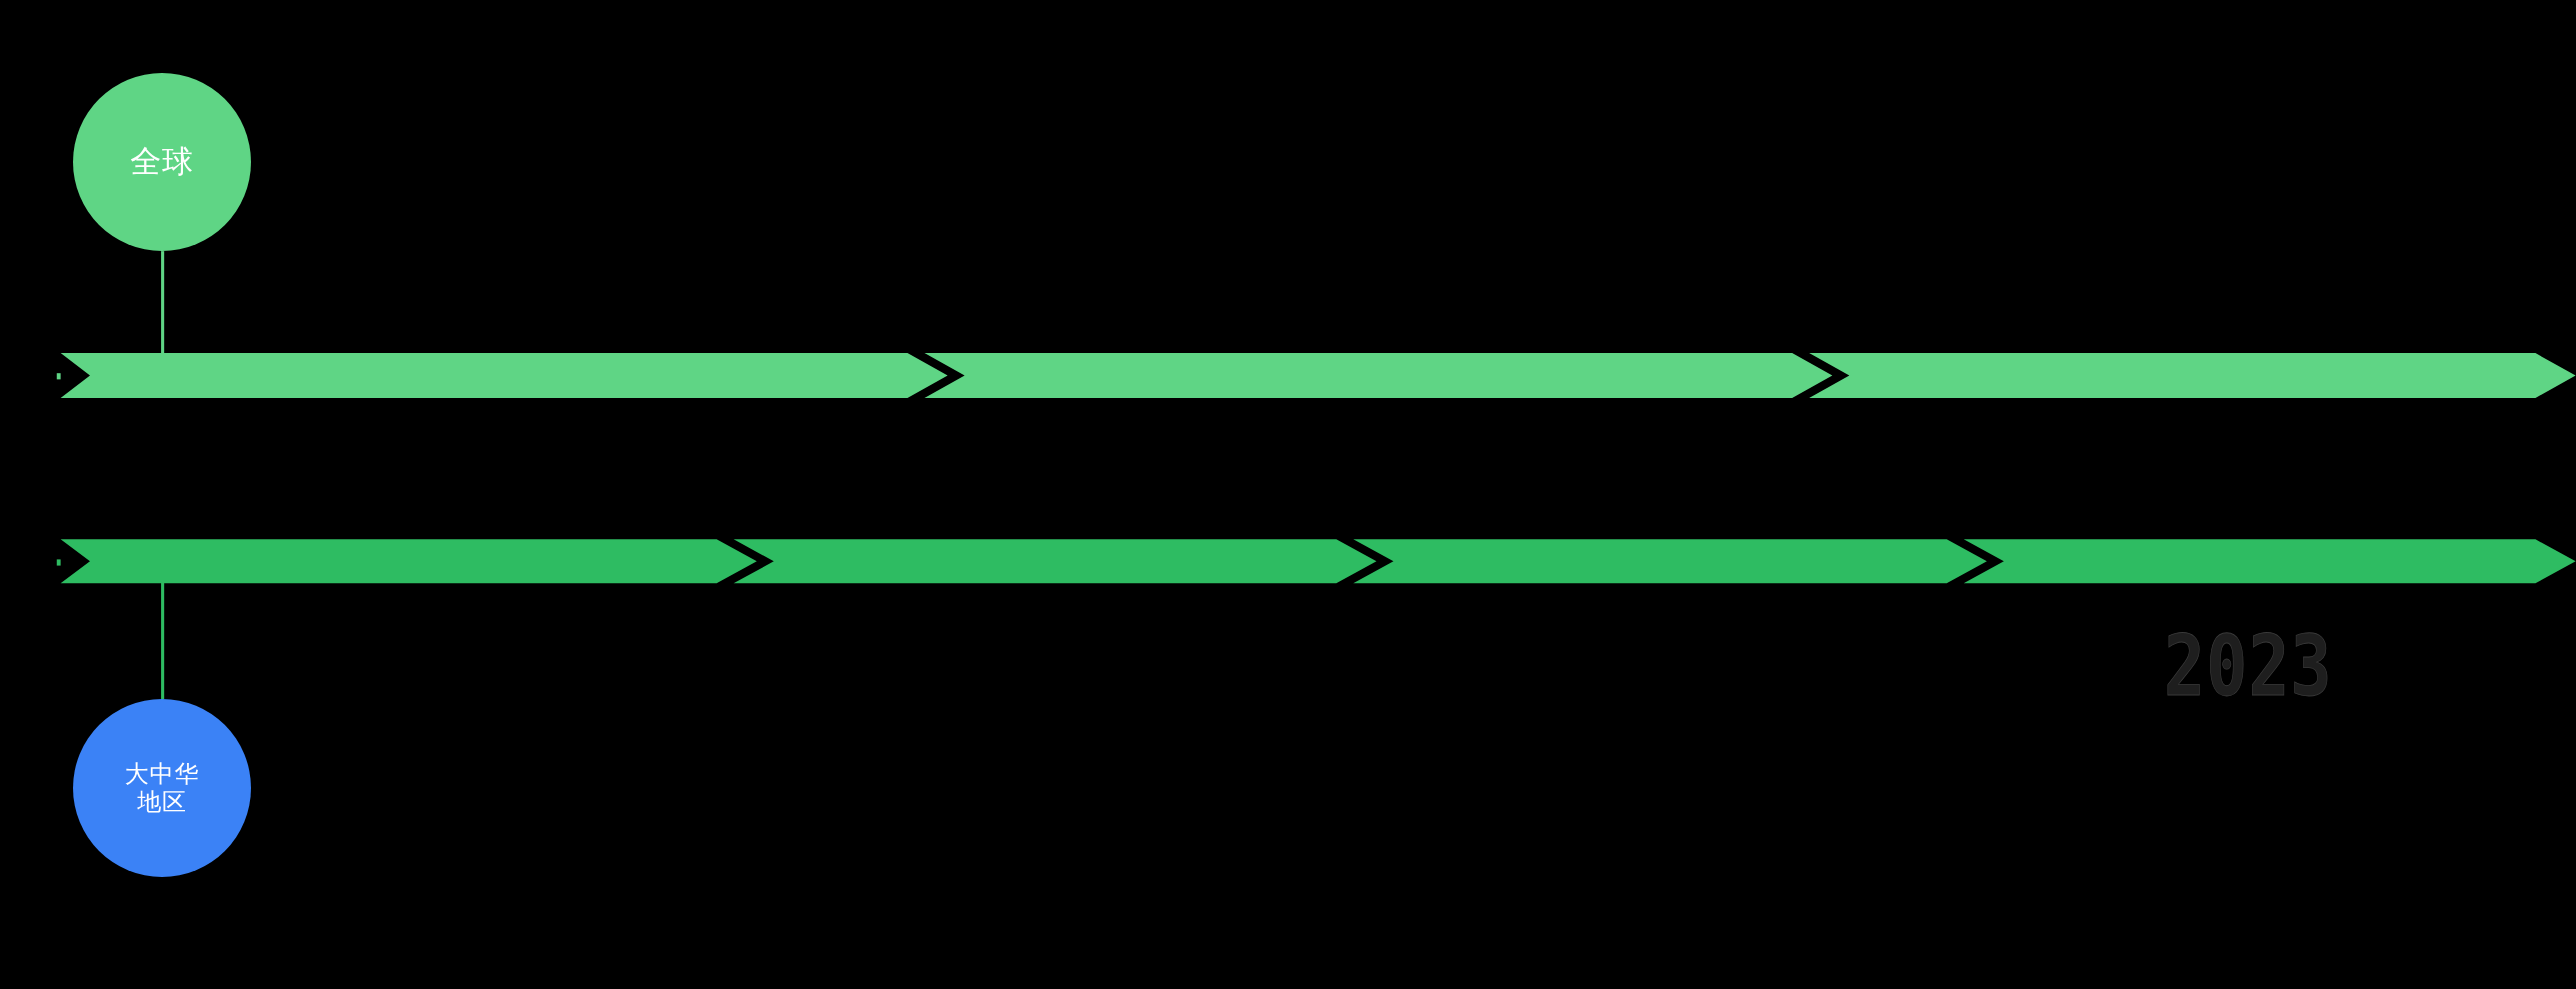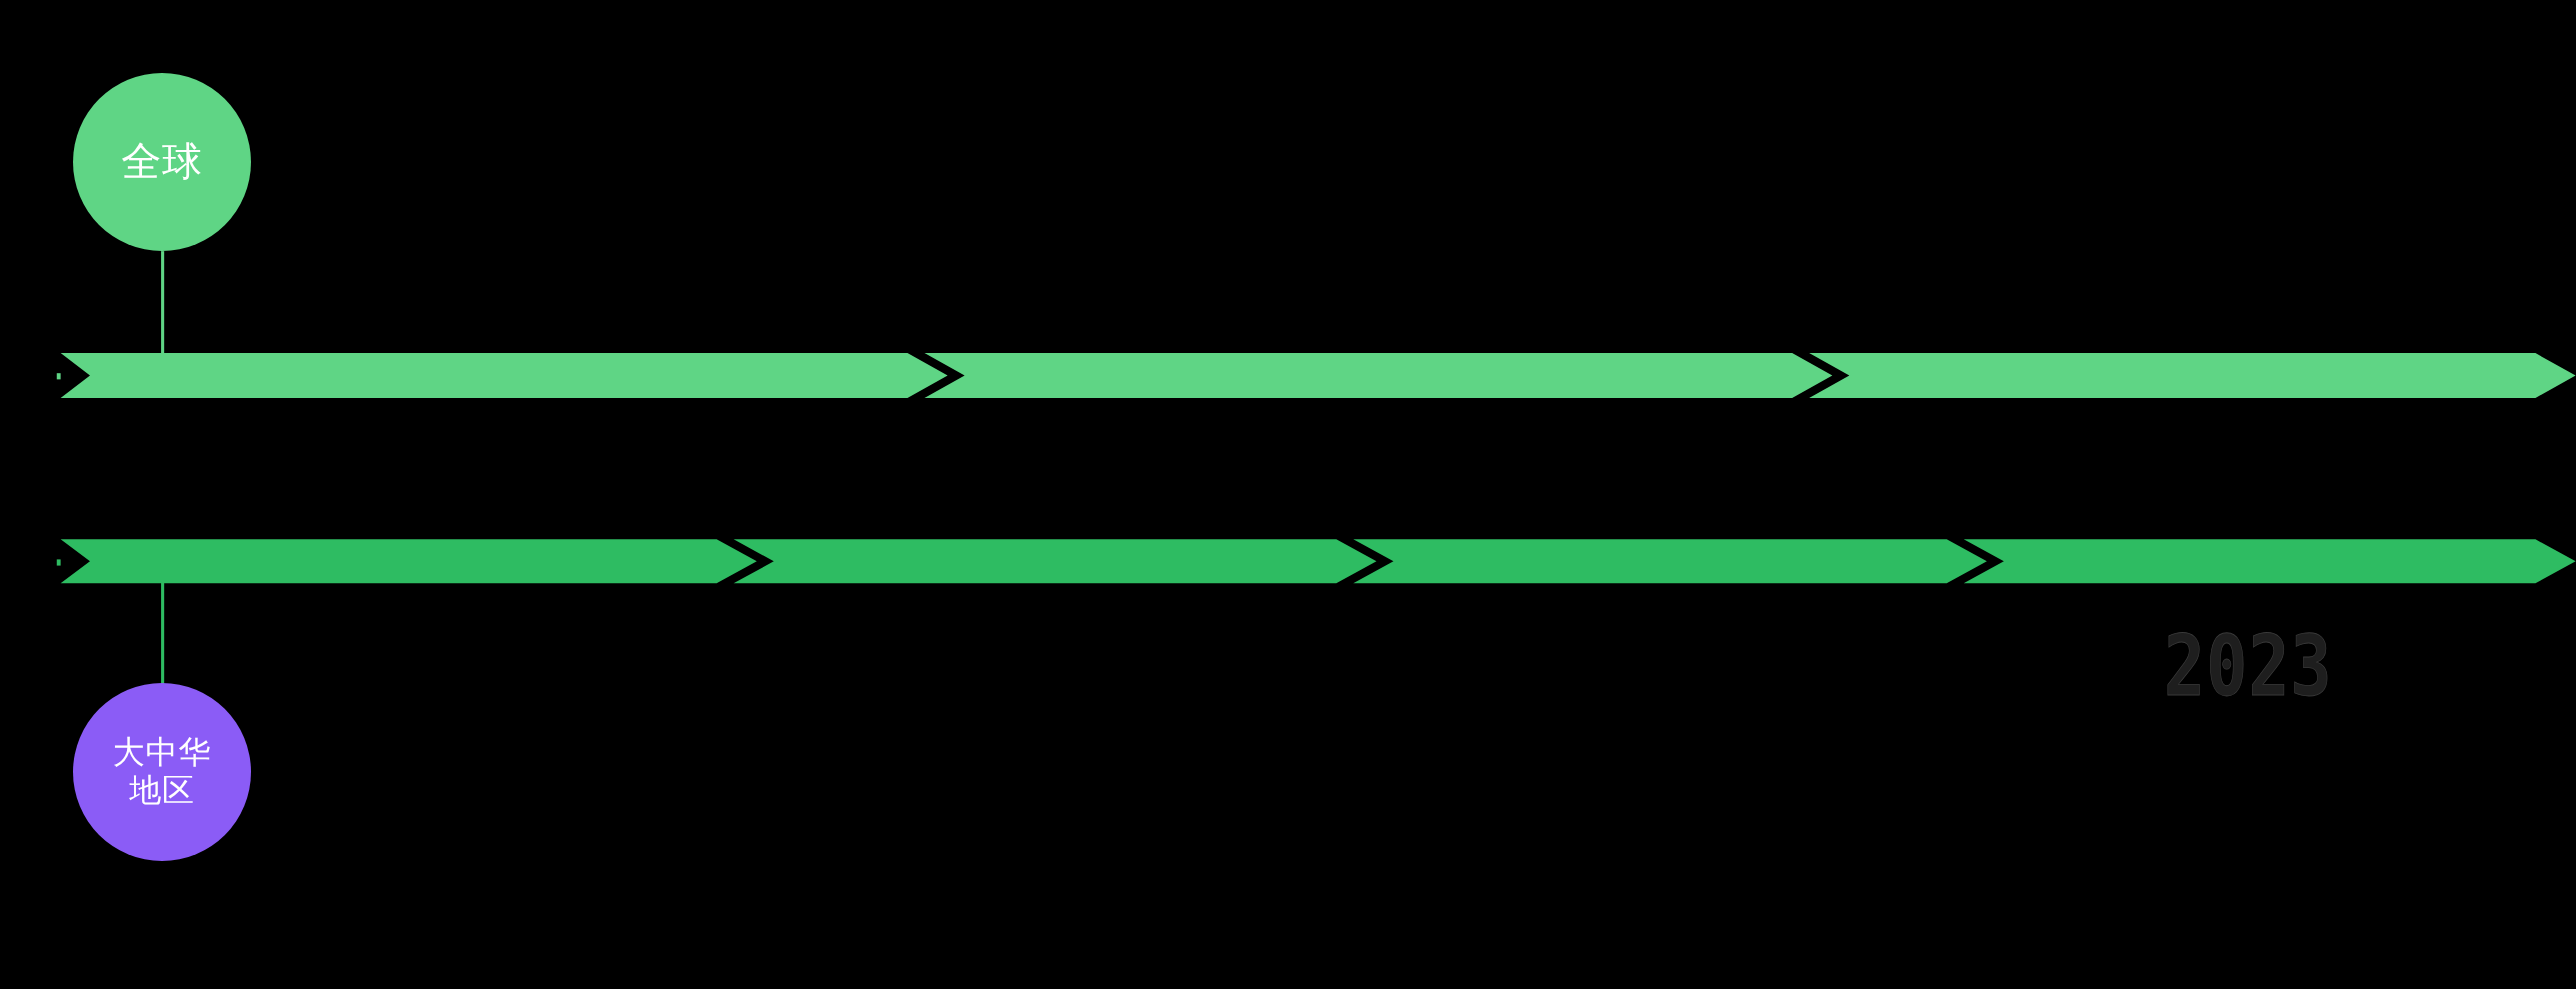--- a/index.html
+++ b/index.html
@@ -61,25 +61,25 @@
       <polygon points="1196,457 2319,457 2371,486 2319,515 1196,515 1248,486" fill="#5FD585"></polygon>
       <polygon points="2341,457 3281,457 3333,486 3281,515 2341,515 2393,486" fill="#5FD585"></polygon>
       <polygon points="78,698 927,698 979,726.5 927,755 78,755 116,726.5" fill="#2EBC62"></polygon>
       <polygon points="949,698 1729,698 1781,726.5 1729,755 949,755 1001,726.5" fill="#2EBC62"></polygon>
       <polygon points="1751,698 2519,698 2571,726.5 2519,755 1751,755 1803,726.5" fill="#2EBC62"></polygon>
       <polygon points="2541,698 3281,698 3333,726.5 3281,755 2541,755 2593,726.5" fill="#2EBC62"></polygon>
       <rect x="73" y="483" width="5" height="8" fill="#5FD585"></rect>
       <rect x="73" y="724" width="5" height="8" fill="#2EBC62"></rect>
     </svg>
 
-  <div class="node-circle" id="node-global" style="left: 73px; top: 73px; width: 178px; height: 178px; background: rgb(95, 213, 133); font-size: 40px; color: rgb(255, 255, 255);">
+  <div class="node-circle" id="node-global" style="left: 73px; top: 73px; width: 178px; height: 178px; background: rgb(95, 213, 133); font-size: 31px; color: rgb(255, 255, 255);">
     <span class="node-label">全球</span>
   </div>
 
-  <div class="node-circle" id="node-greater-china" style="left: 73px; top: 683px; width: 178px; height: 178px; background: #8b5cf6; font-size: 32px; color: rgb(255, 255, 255);">
+  <div class="node-circle" id="node-greater-china" style="left: 73px; top: 699px; width: 178px; height: 178px; background: #3b82f6; font-size: 24px; color: rgb(255, 255, 255);">
     <span class="node-label">大中华
 地区</span>
   </div>
 
   <div class="year-text" id="year-2023" style="left: 2164px; top: 618px; font-size: 83px; color: rgb(30, 30, 30); -webkit-text-stroke: 0.8px rgb(58, 58, 58);">2023</div>
 
 </div>
 
 
 </body></html>

